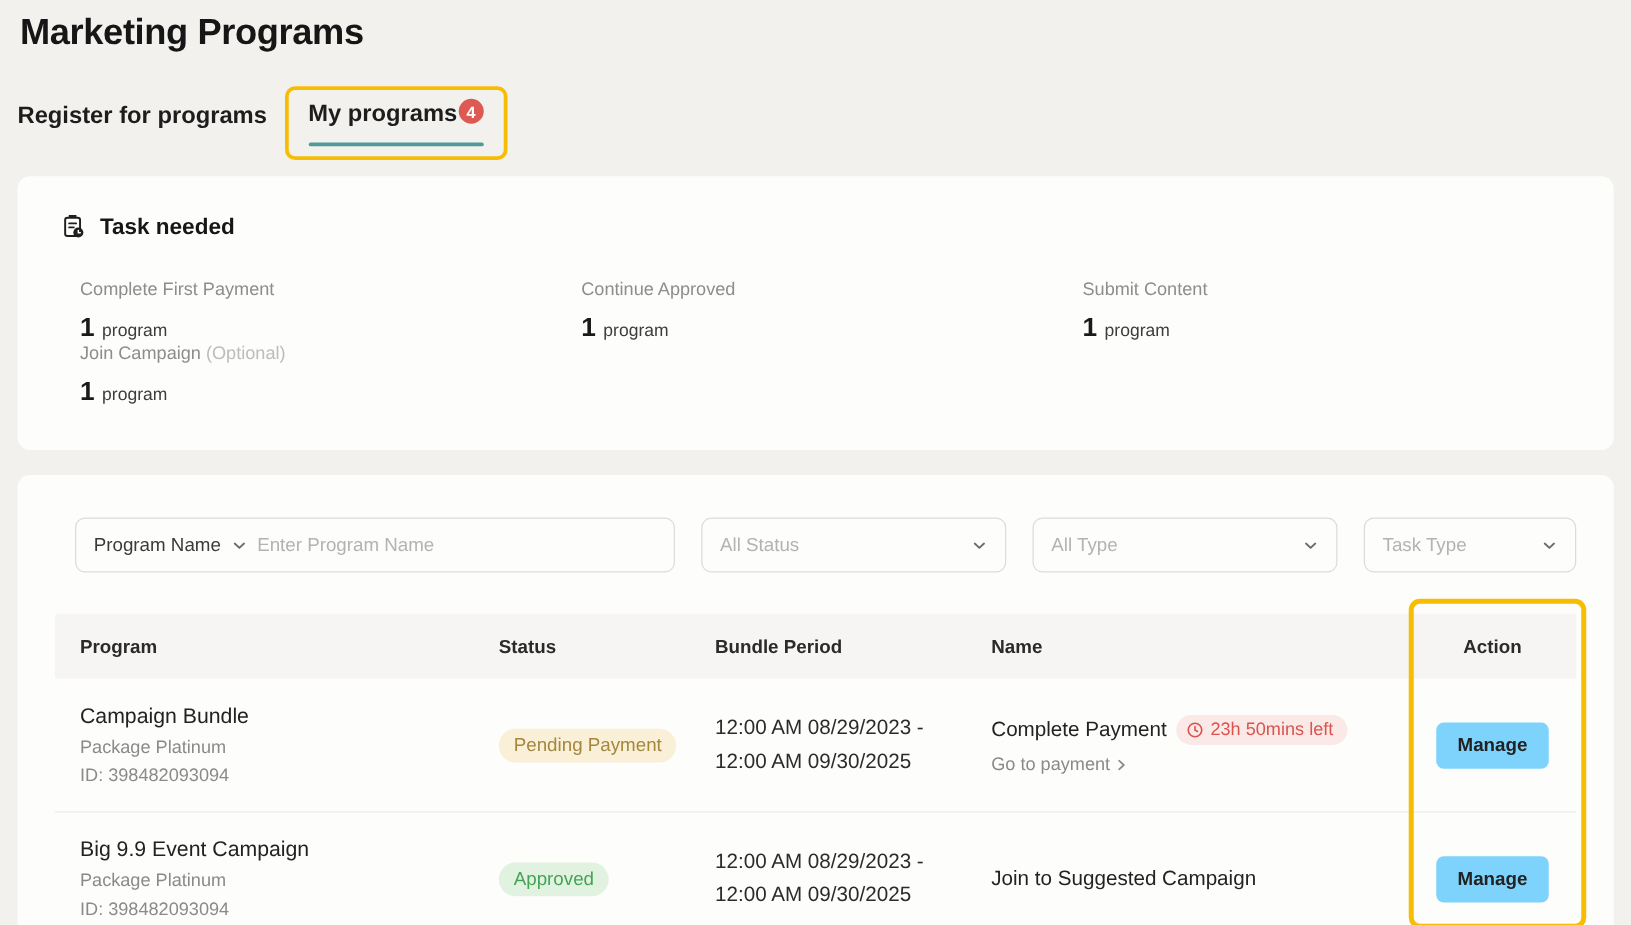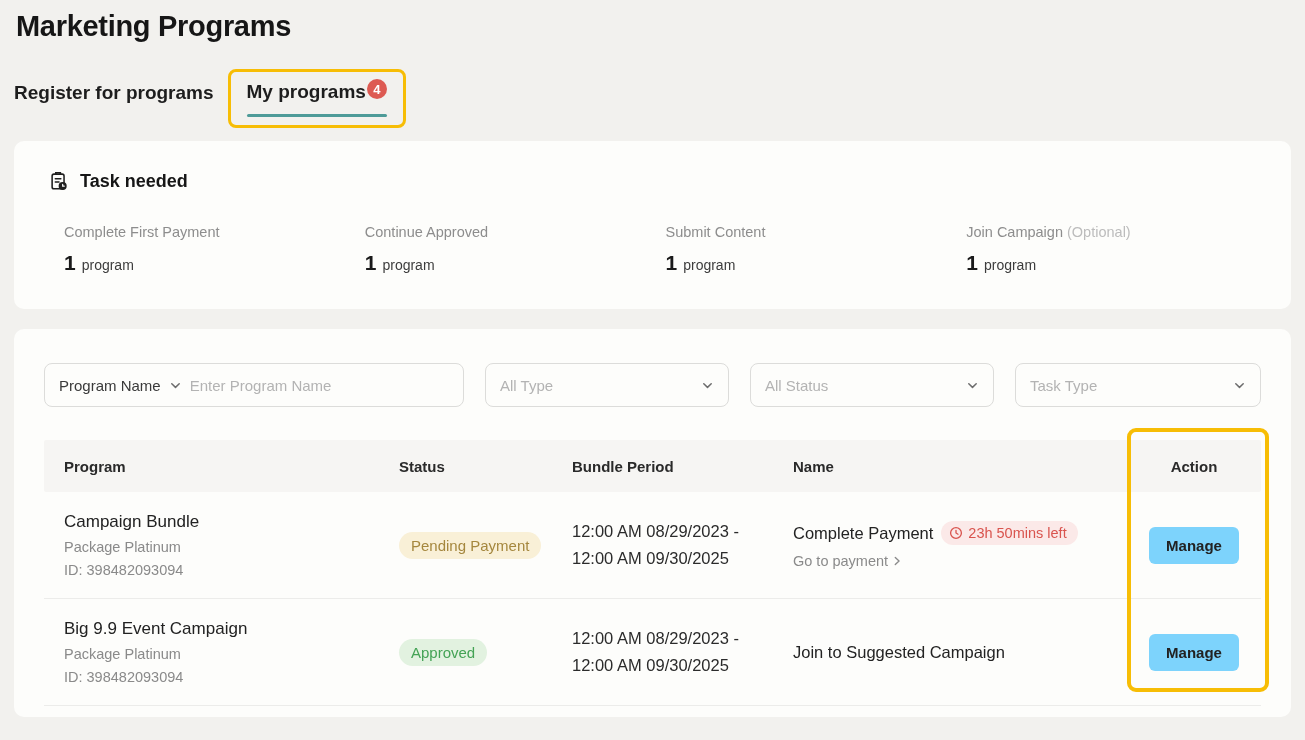--- a/index.html
+++ b/index.html
@@ -27,36 +27,36 @@
     min-width:20px; height:20px; border-radius:10px;
     background:#dd5a52; color:#fff; font-size:13px; font-weight:bold;
     margin-left:1px; position:relative; top:-2px;
   }
   .tab-underline { height:3px; background:#4e9b98; border-radius:2px; margin-top:11px; margin-bottom:8px; }
 
   
   .card { background:#fdfdfb; border-radius:10px; }
   .card1 { margin-top:13px; padding:29px 24px 34px 34px; }
   .card1-title { display:flex; align-items:center; gap:10px; font-size:18px; font-weight:bold; color:#161616; }
-  .stats { display:grid; grid-template-columns:repeat(4,1fr); margin-left:16px; margin-top:32px; }
+  .stats { display:grid; grid-template-columns:repeat(3,1fr); margin-left:16px; margin-top:32px; }
   .stat-label { font-size:14.5px; color:#8d8d8d; }
   .stat-optional { color:#bcbcbc; }
   .stat-value-row { margin-top:11px; display:flex; align-items:baseline; gap:6px; }
   .stat-value { font-size:21px; font-weight:bold; color:#1a1a1a; }
   .stat-unit { font-size:14px; color:#3c3c3c; }
 
   .card2 { margin-top:20px; padding:34px 30px 0 30px; height:388px; }
 
   
   .filters { display:flex; gap:21px; }
   .filter {
     height:44px; border:1px solid #dcdcda; border-radius:8px;
     display:flex; align-items:center; padding:0 14px; background:#fdfdfb; cursor:pointer;
   }
-  .f-name { width:420px; gap:8px; }
+  .f-name { width:480px; gap:8px;margin-left:16px; }
   .f-sel { width:244px; justify-content:space-between; }
   .f-last { flex:1; justify-content:space-between; }
   .f-label { font-size:15px; color:#3a3a3a; white-space:nowrap; }
   .f-ph { font-size:15px; color:#b3b3b3; white-space:nowrap; }
   .f-input { border:none; outline:none; flex:1; font-size:15px; color:#3a3a3a; background:transparent; font-family:inherit; }
   .f-input::placeholder { color:#b3b3b3; }
   .chev { flex:0 0 auto; display:inline-flex; }
 
   
   .tablewrap { position:relative; margin-top:33px; }
@@ -159,29 +159,29 @@
       <div class="filter f-name">
         <span class="f-label">Program Name</span>
         <span class="chev">
           <svg width="13" height="13" viewBox="0 0 14 14" fill="none">
               <path d="M3 5.2 L7 9 L11 5.2" stroke="#6c6c6c" stroke-width="1.6" stroke-linecap="round" stroke-linejoin="round"></path>
             </svg>
         </span>
         <input class="f-input" type="text" placeholder="Enter Program Name" style="">
       </div>
       <div class="filter f-sel">
+        <span class="f-ph">All Status</span>
+        <span class="chev">
+          <svg width="13" height="13" viewBox="0 0 14 14" fill="none">
+              <path d="M3 5.2 L7 9 L11 5.2" stroke="#6c6c6c" stroke-width="1.6" stroke-linecap="round" stroke-linejoin="round"></path>
+            </svg>
+        </span>
+      </div>
+      <div class="filter f-sel">
         <span class="f-ph">All Type</span>
-        <span class="chev">
-          <svg width="13" height="13" viewBox="0 0 14 14" fill="none">
-              <path d="M3 5.2 L7 9 L11 5.2" stroke="#6c6c6c" stroke-width="1.6" stroke-linecap="round" stroke-linejoin="round"></path>
-            </svg>
-        </span>
-      </div>
-      <div class="filter f-sel">
-        <span class="f-ph">All Status</span>
         <span class="chev">
           <svg width="13" height="13" viewBox="0 0 14 14" fill="none">
               <path d="M3 5.2 L7 9 L11 5.2" stroke="#6c6c6c" stroke-width="1.6" stroke-linecap="round" stroke-linejoin="round"></path>
             </svg>
         </span>
       </div>
       <div class="filter f-last">
         <span class="f-ph">Task Type</span>
         <span class="chev">
           <svg width="13" height="13" viewBox="0 0 14 14" fill="none">

